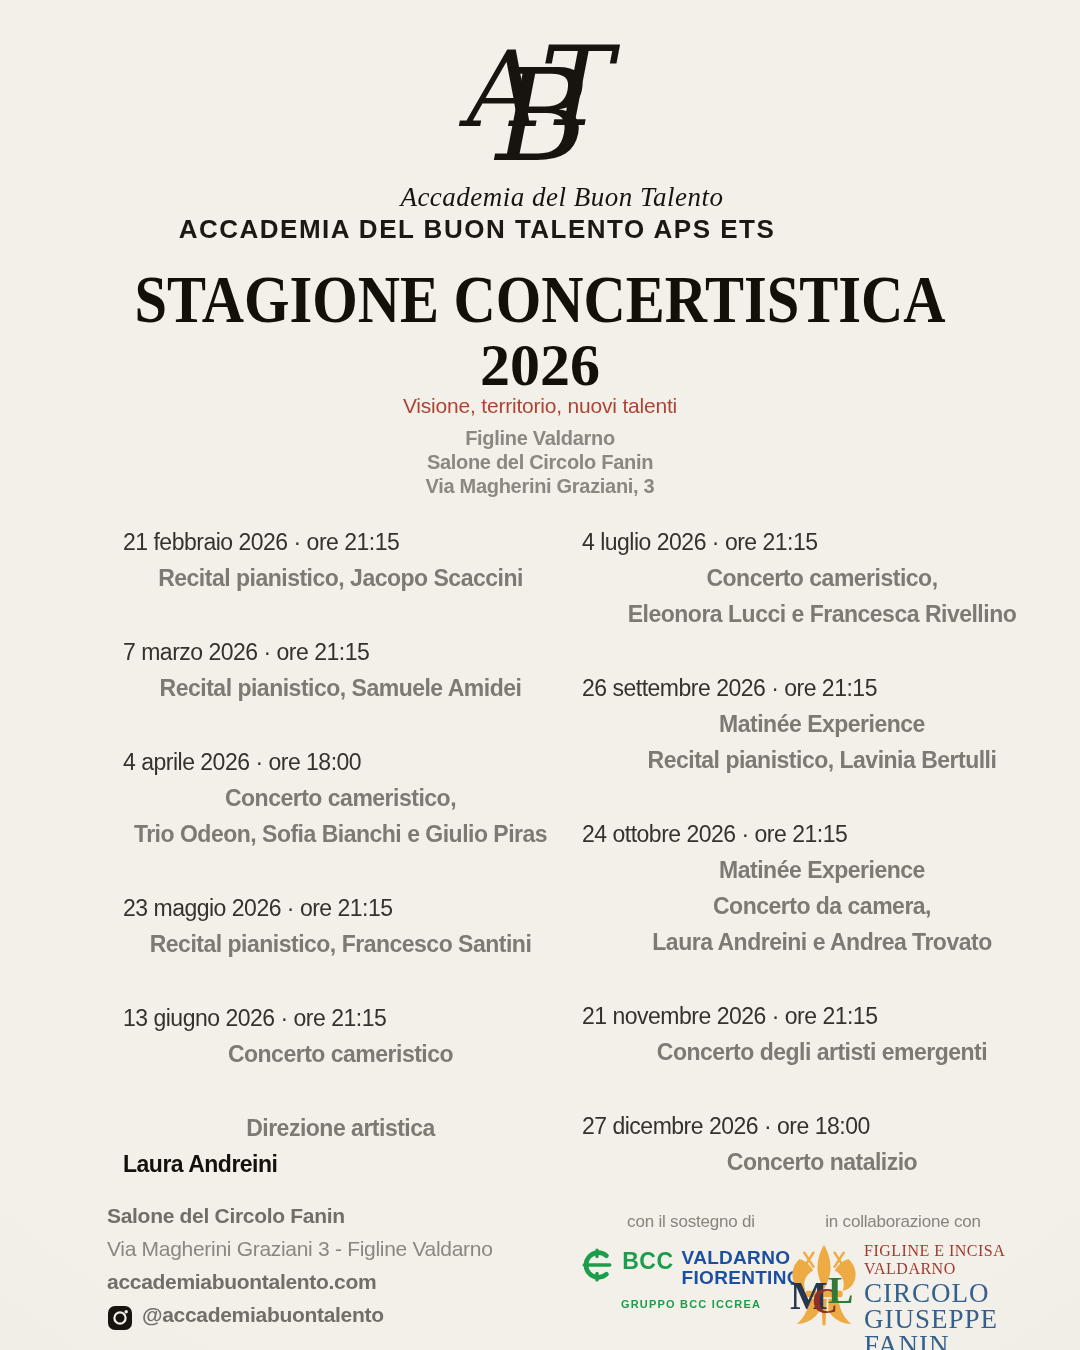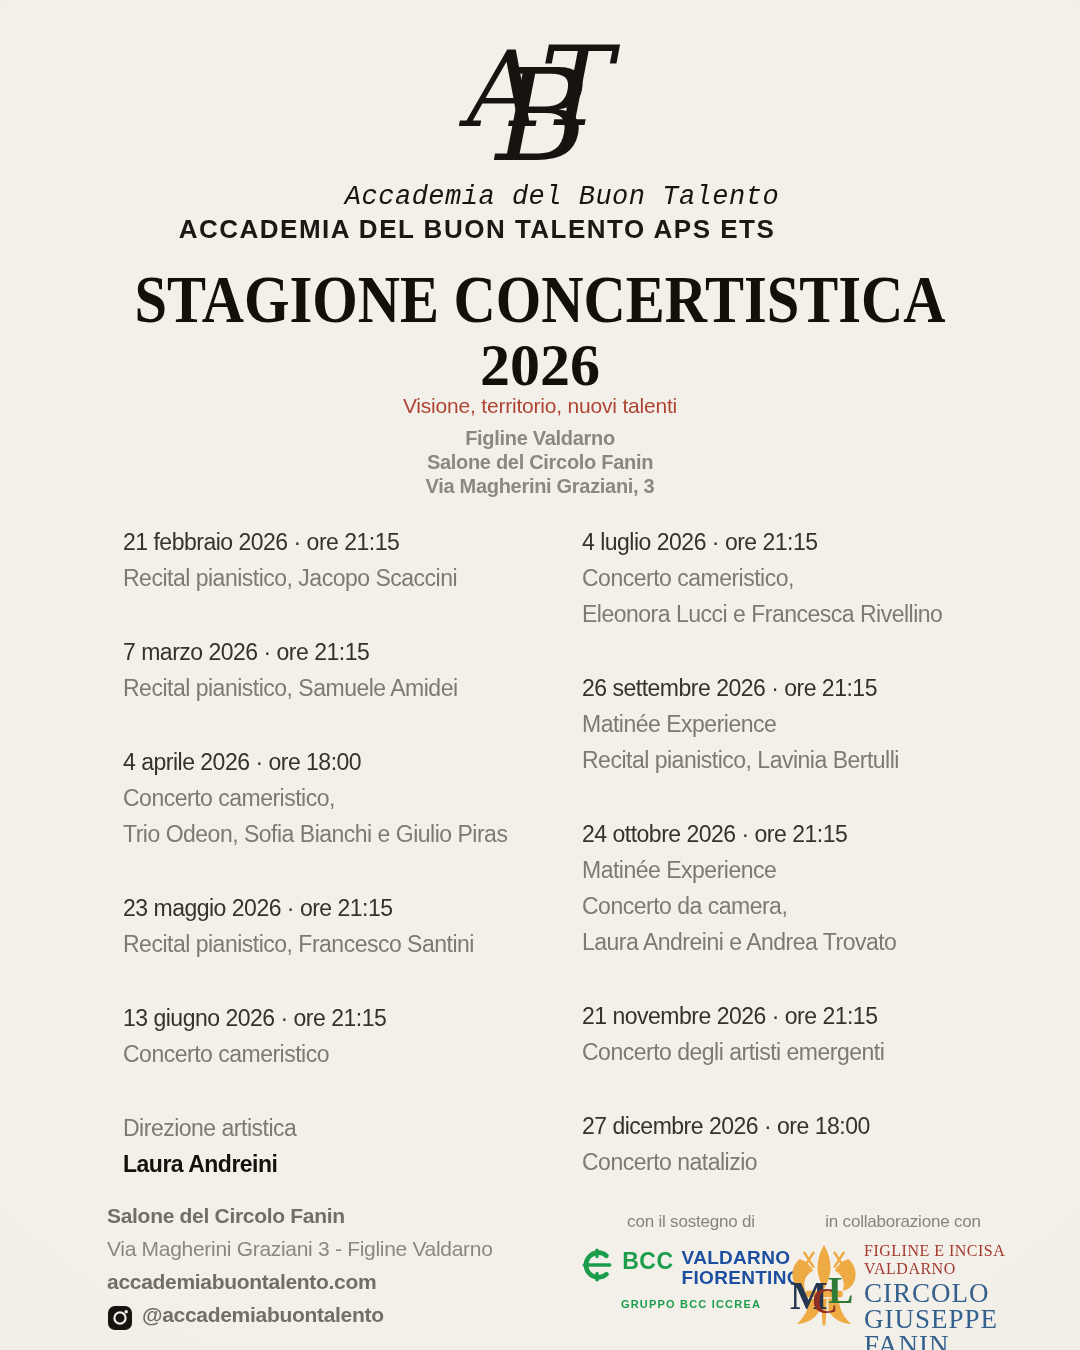--- a/index.html
+++ b/index.html
@@ -21,21 +21,21 @@
   .logo-block{position:absolute;top:38px;left:0;width:1080px;text-align:center;}
   .monogram{
     display:flex;justify-content:center;align-items:flex-start;
     height:128px;font-family:"DejaVu Serif",serif;font-style:italic;color:var(--ink);
     line-height:1;
   }
   .m-a{font-size:104px;}
   .m-b{font-size:128px;margin-left:-46px;position:relative;top:14px;}
   .m-t{font-size:110px;margin-left:-50px;position:relative;top:-6px;}
   .logo-script{
-    margin-top:16px;font-family:Liberation Mono, monospace;font-style:italic;
+    margin-top:16px;font-family:Liberation Serif, serif;font-style:italic;
     font-size:27px;letter-spacing:.5px;color:var(--ink);padding-left:44px;
   }
 
   
   .org-line{
     position:absolute;top:214px;left:0;width:954px;text-align:center;
     font-size:26px;font-weight:bold;letter-spacing:1.5px;color:#1c1914;
   }
   .main-title{
     position:absolute;top:262px;left:0;width:1080px;text-align:center;
@@ -57,21 +57,21 @@
     font-size:20px;line-height:24px;color:var(--gray-mid);letter-spacing:-.3px;font-weight:bold;
   }
 
   
   .col{position:absolute;top:524px;}
   .col-left{left:123px;width:435px;}
   .col-right{left:558px;width:480px;margin-left:24px;}
   .event{margin-bottom:38px;}
   .event p{font-size:23px;line-height:36px;letter-spacing:-.5px;white-space:nowrap;}
   .event .date{color:var(--date-ink);font-weight:normal;}
-  .event .desc{color:var(--desc-gray);font-weight:normal;}
+  .event .desc{color:var(--desc-gray);font-weight:bold;text-align:center;}
   .event .name-strong{color:#14110c;font-weight:bold;}
 
   
   .footer-left{position:absolute;left:107px;top:1199px;}
   .footer-left p{font-size:21px;line-height:33px;letter-spacing:-.3px;}
   .f-bold{color:var(--footer-ink);font-weight:bold;}
   .f-reg{color:#8a8781;}
   .insta-row{display:flex;align-items:flex-end;gap:9px;}
   .insta-row svg{display:block;}
 

